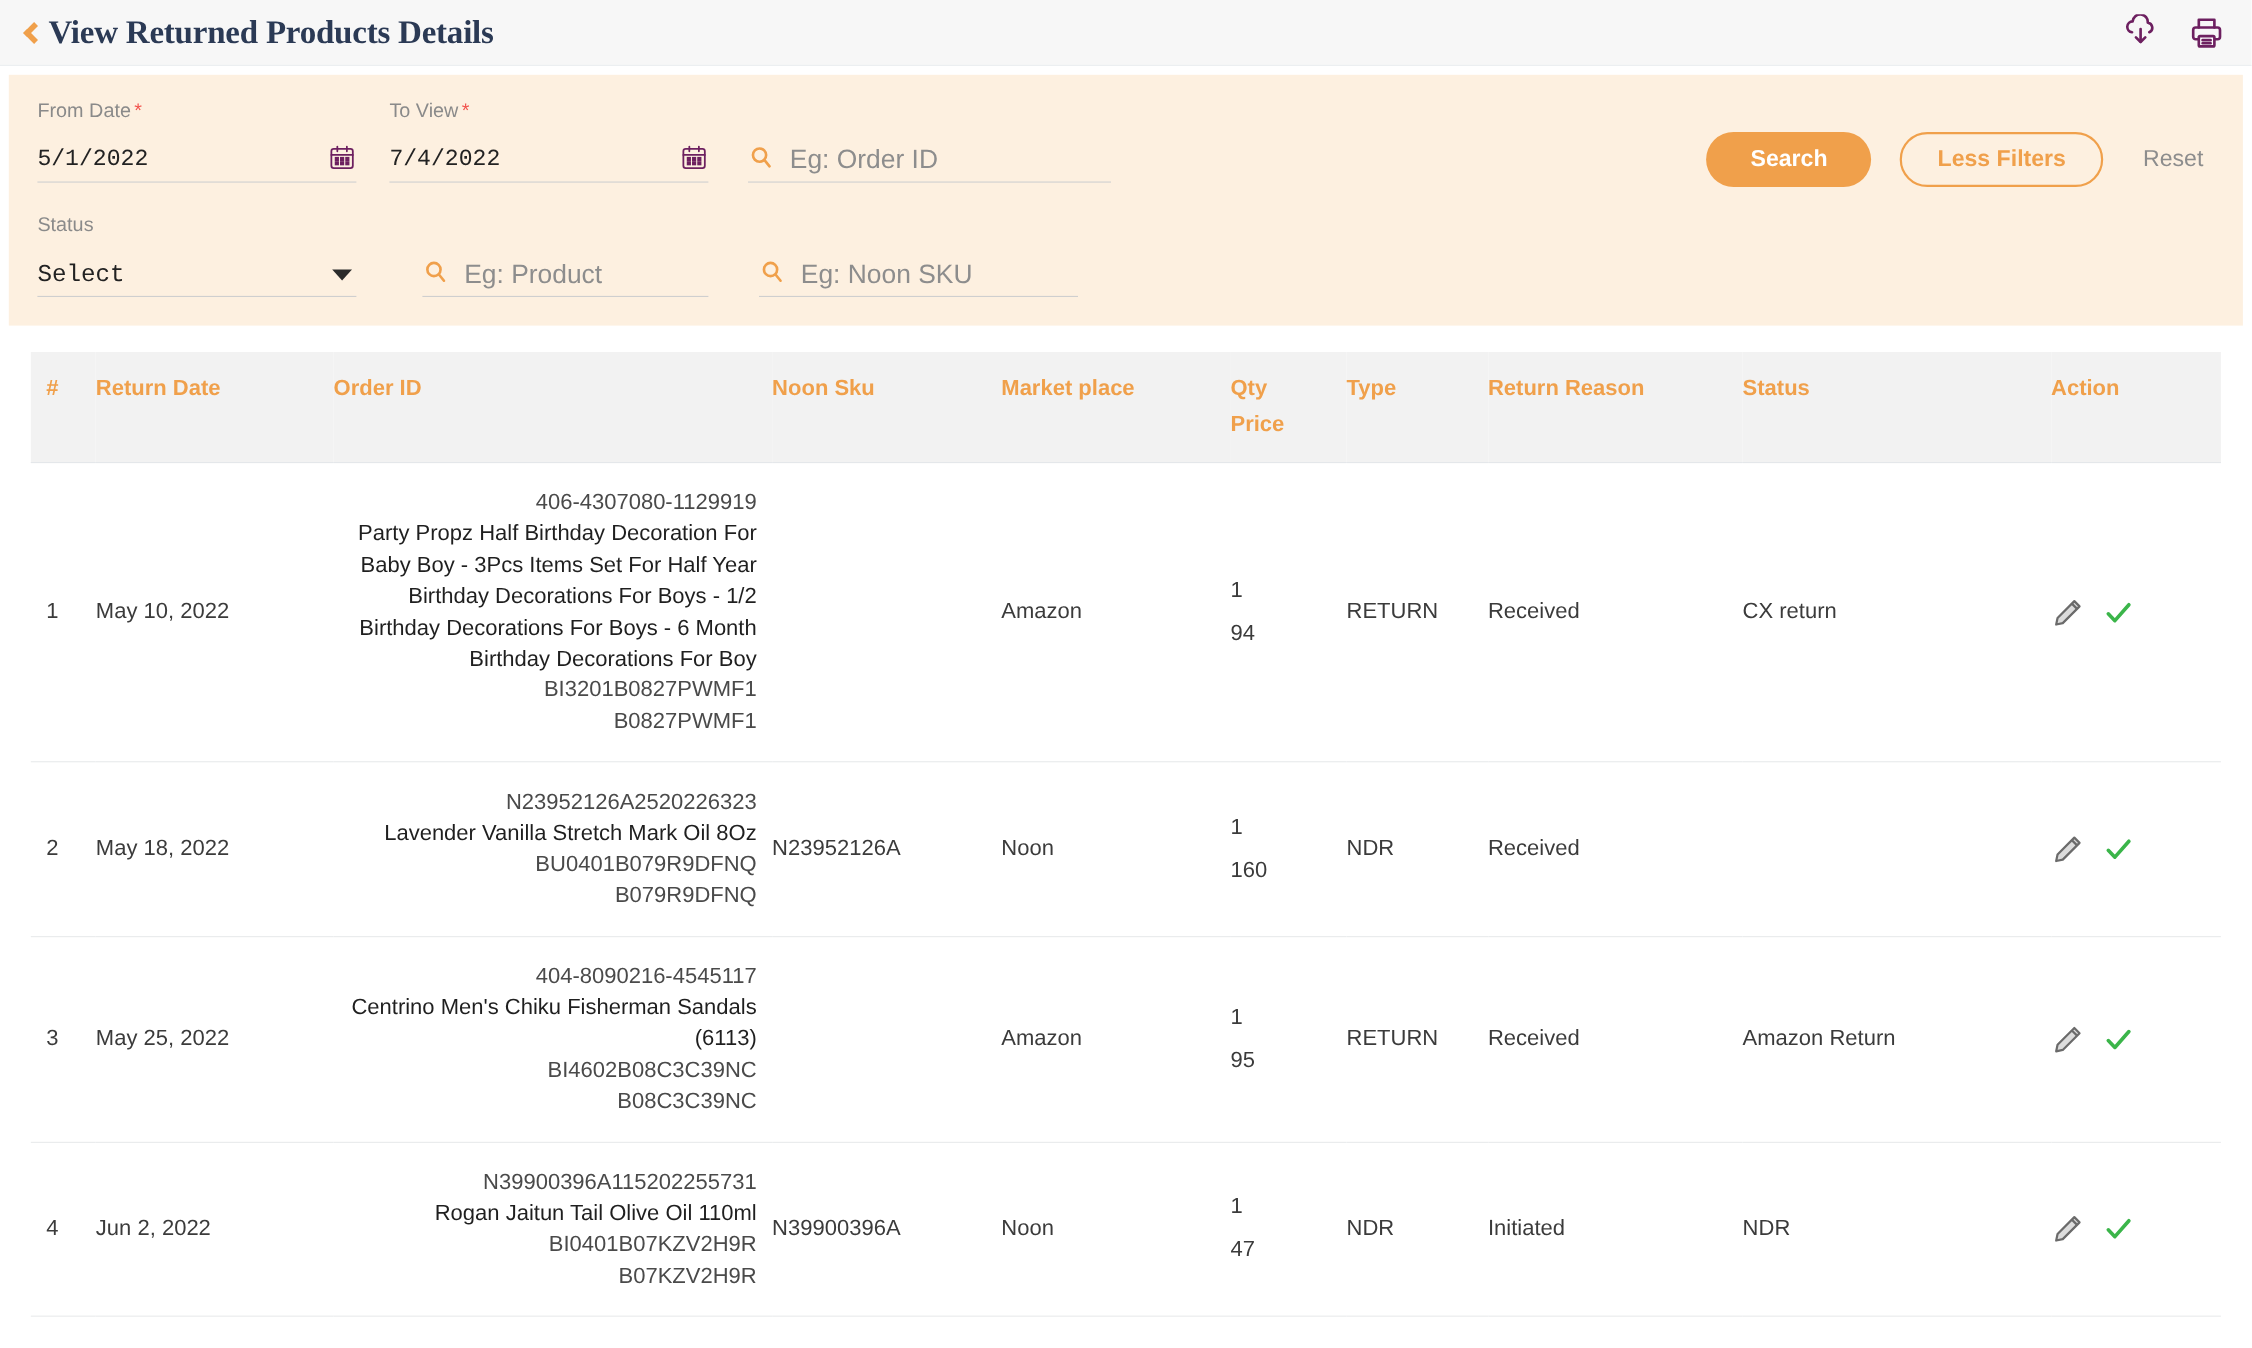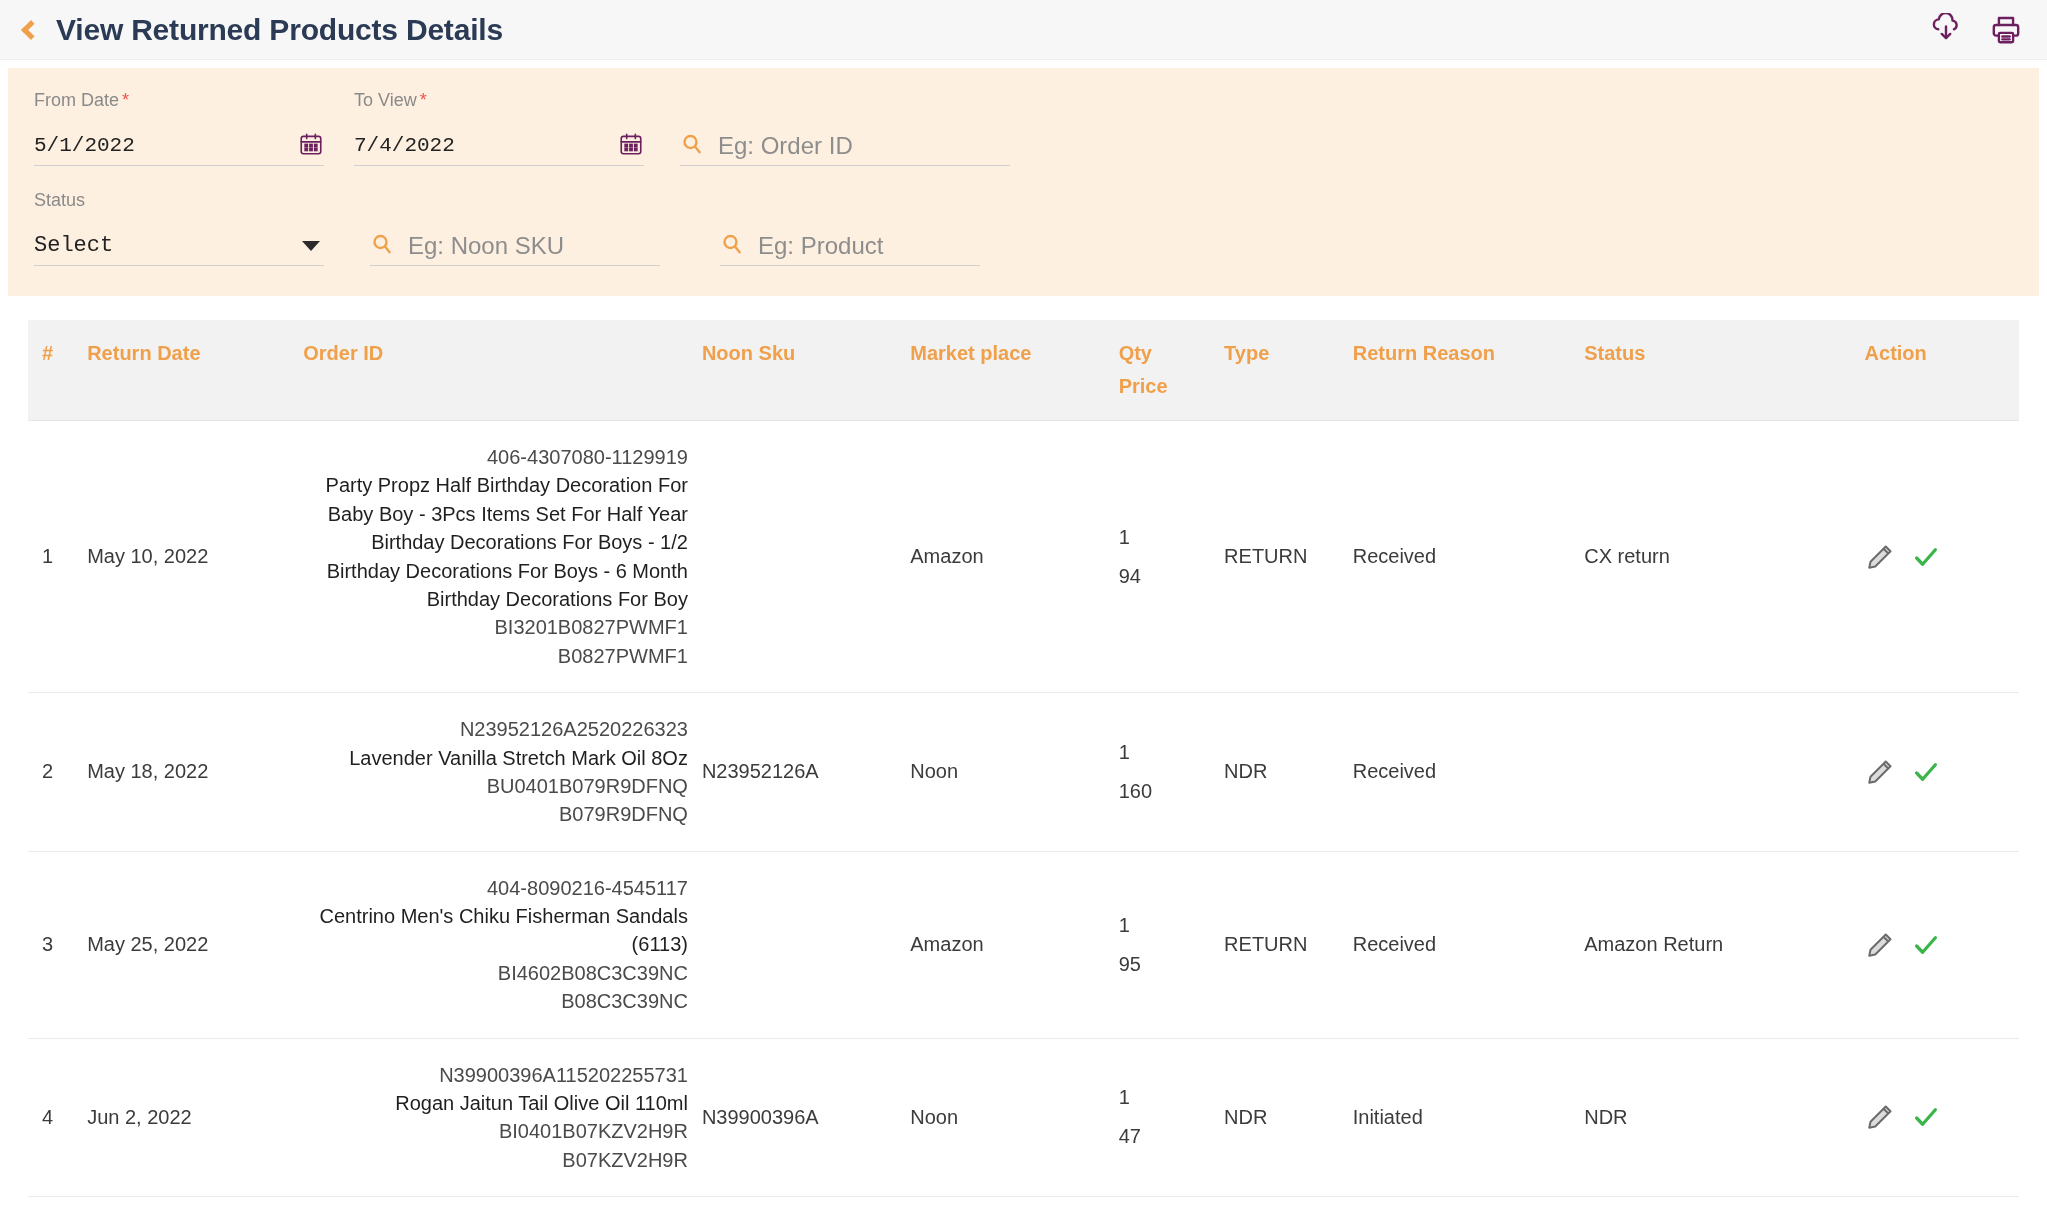--- a/index.html
+++ b/index.html
@@ -31,23 +31,24 @@
     width: 14px; height: 14px;
     border-left: 5px solid #f0a04b;
     border-bottom: 5px solid #f0a04b;
     transform: rotate(45deg);
     margin-left: 4px;
   }
   .page-title {
     font-size: 30px;
     font-weight: 700;
     color: #2b3a55;
-    margin-left: 12px;
+    margin-left: 0;
     letter-spacing: -0.2px;
     white-space: nowrap;
+    font-family: Liberation Serif, serif;
   }
   .topbar-right {
     margin-left: auto;
     display: flex;
     align-items: center;
     gap: 26px;
   }
   .btn-primary {
     background: #f0a04b;
     color: #ffffff;
@@ -261,52 +262,57 @@
           <span>
             <svg width="24" height="24" viewBox="0 0 24 24" fill="none" stroke="#f0a04b" stroke-width="2.4" stroke-linecap="round">
               <circle cx="10.5" cy="10" r="6"></circle>
                 <path d="M15.2 14.8l4.4 5.4"></path>
             </svg>
           </span>
           <input class="srch-input" placeholder="Eg: Order ID" style="">
         </div>
       </div>
 
+      <div style="margin-left:auto; display:flex; align-items:center; gap:26px; padding-top:30px;">
+        <button class="btn-search">Search</button>
+        <button class="btn-less">Less Filters</button>
+        <button class="btn-reset">Reset</button>
+      </div>
     </div>
 
     <div class="frow" style="margin-top:24px;">
       <div class="field" style="width:290px;">
         <div class="flabel">Status</div>
         <div class="fline">
           <span class="fval" style="font-size:22px;">Select</span>
           <span class="caret"></span>
+        </div>
+      </div>
+
+      <div class="field" style="width:260px; margin-left:60px; padding-top:36px;">
+        <div class="fline srch-line">
+          <span>
+            <svg width="24" height="24" viewBox="0 0 24 24" fill="none" stroke="#f0a04b" stroke-width="2.4" stroke-linecap="round">
+              <circle cx="10.5" cy="10" r="6"></circle>
+                <path d="M15.2 14.8l4.4 5.4"></path>
+            </svg>
+          </span>
+          <input class="srch-input" placeholder="Eg: Product" style="">
         </div>
       </div>
 
       <div class="field" style="width:290px; margin-left:46px; padding-top:36px;">
         <div class="fline srch-line">
           <span>
             <svg width="24" height="24" viewBox="0 0 24 24" fill="none" stroke="#f0a04b" stroke-width="2.4" stroke-linecap="round">
               <circle cx="10.5" cy="10" r="6"></circle>
                 <path d="M15.2 14.8l4.4 5.4"></path>
             </svg>
           </span>
           <input class="srch-input" placeholder="Eg: Noon SKU" style="">
-        </div>
-      </div>
-
-      <div class="field" style="width:260px; margin-left:60px; padding-top:36px;">
-        <div class="fline srch-line">
-          <span>
-            <svg width="24" height="24" viewBox="0 0 24 24" fill="none" stroke="#f0a04b" stroke-width="2.4" stroke-linecap="round">
-              <circle cx="10.5" cy="10" r="6"></circle>
-                <path d="M15.2 14.8l4.4 5.4"></path>
-            </svg>
-          </span>
-          <input class="srch-input" placeholder="Eg: Product" style="">
         </div>
       </div>
     </div>
   </div>
 
   <div class="table-wrap">
     <table>
       <thead>
         <tr>
           <th class="c-hash">#</th>

